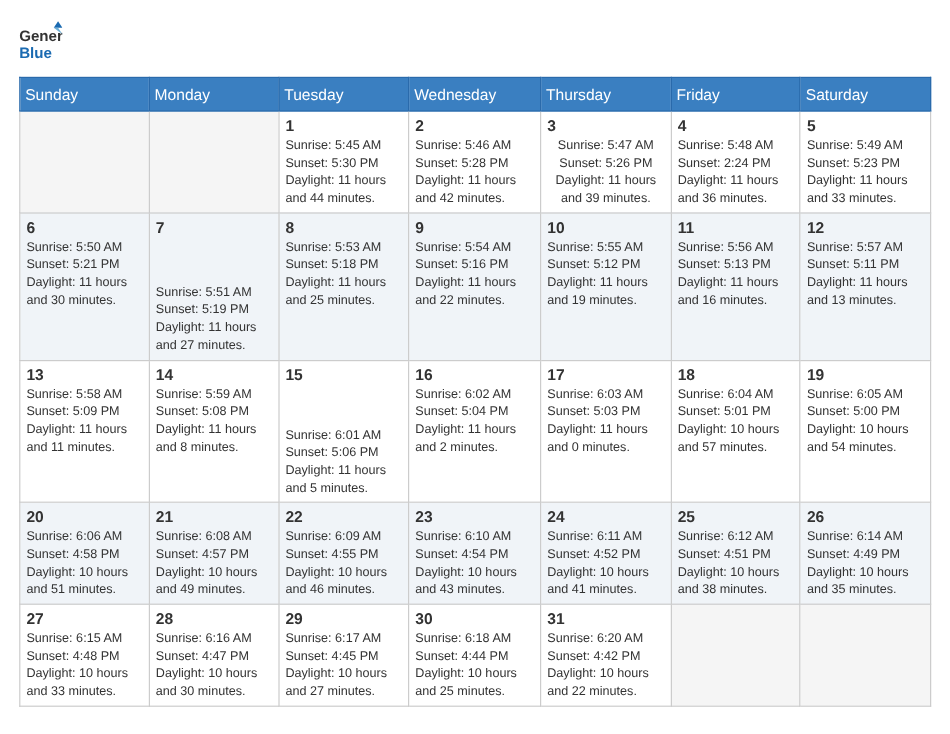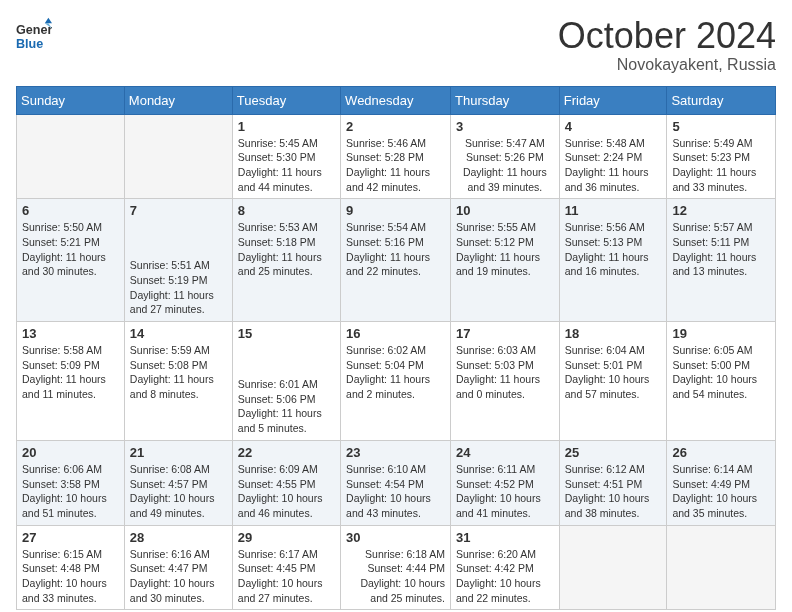--- a/index.html
+++ b/index.html
@@ -88,24 +88,20 @@
 
 <div class="header">
   <div class="logo">
     <svg class="logo-icon" viewBox="0 0 40 40">
       <text x="0" y="20" font-size="14" font-weight="bold" fill="#333">General</text>
       <text x="0" y="36" font-size="14" font-weight="bold" fill="#1a6ab1">Blue</text>
       <polygon points="32,8 40,8 36,2" fill="#1a6ab1"></polygon>
       <polygon points="32,8 40,14 36,8" fill="#6baed6"></polygon>
     </svg>
   </div>
-  <div class="title-block">
-    <div class="month-title">October 2024</div>
-    <div class="location">Novokayakent, Russia</div>
-  </div>
 </div>
 
 <table class="calendar-table">
   <thead>
     <tr id="header-row">
         <th>Sunday</th>
         <th>Monday</th>
         <th>Tuesday</th>
         <th>Wednesday</th>
         <th>Thursday</th>
@@ -233,21 +229,21 @@
           <span class="day-number">19</span>
           <div class="cell-info" style="white-space: pre-line;">Sunrise: 6:05 AM
 Sunset: 5:00 PM
 Daylight: 10 hours and 54 minutes.</div>
         </td>
       </tr>
       <tr>
         <td>
           <span class="day-number">20</span>
           <div class="cell-info" style="white-space: pre-line;">Sunrise: 6:06 AM
-Sunset: 3:58 PM
+Sunset: 4:58 PM
 Daylight: 10 hours and 51 minutes.</div>
         </td>
         <td>
           <span class="day-number">21</span>
           <div class="cell-info" style="white-space: pre-line;">Sunrise: 6:08 AM
 Sunset: 4:57 PM
 Daylight: 10 hours and 49 minutes.</div>
         </td>
         <td>
           <span class="day-number">22</span>
@@ -294,21 +290,21 @@
 Daylight: 10 hours and 30 minutes.</div>
         </td>
         <td>
           <span class="day-number">29</span>
           <div class="cell-info" style="white-space: pre-line;">Sunrise: 6:17 AM
 Sunset: 4:45 PM
 Daylight: 10 hours and 27 minutes.</div>
         </td>
         <td>
           <span class="day-number">30</span>
-          <div class="cell-info" style="white-space: pre-line; text-align: right;">Sunrise: 6:18 AM
+          <div class="cell-info" style="white-space: pre-line;">Sunrise: 6:18 AM
 Sunset: 4:44 PM
 Daylight: 10 hours and 25 minutes.</div>
         </td>
         <td>
           <span class="day-number">31</span>
           <div class="cell-info" style="white-space: pre-line;">Sunrise: 6:20 AM
 Sunset: 4:42 PM
 Daylight: 10 hours and 22 minutes.</div>
         </td>
         <td class="empty-cell"></td>

